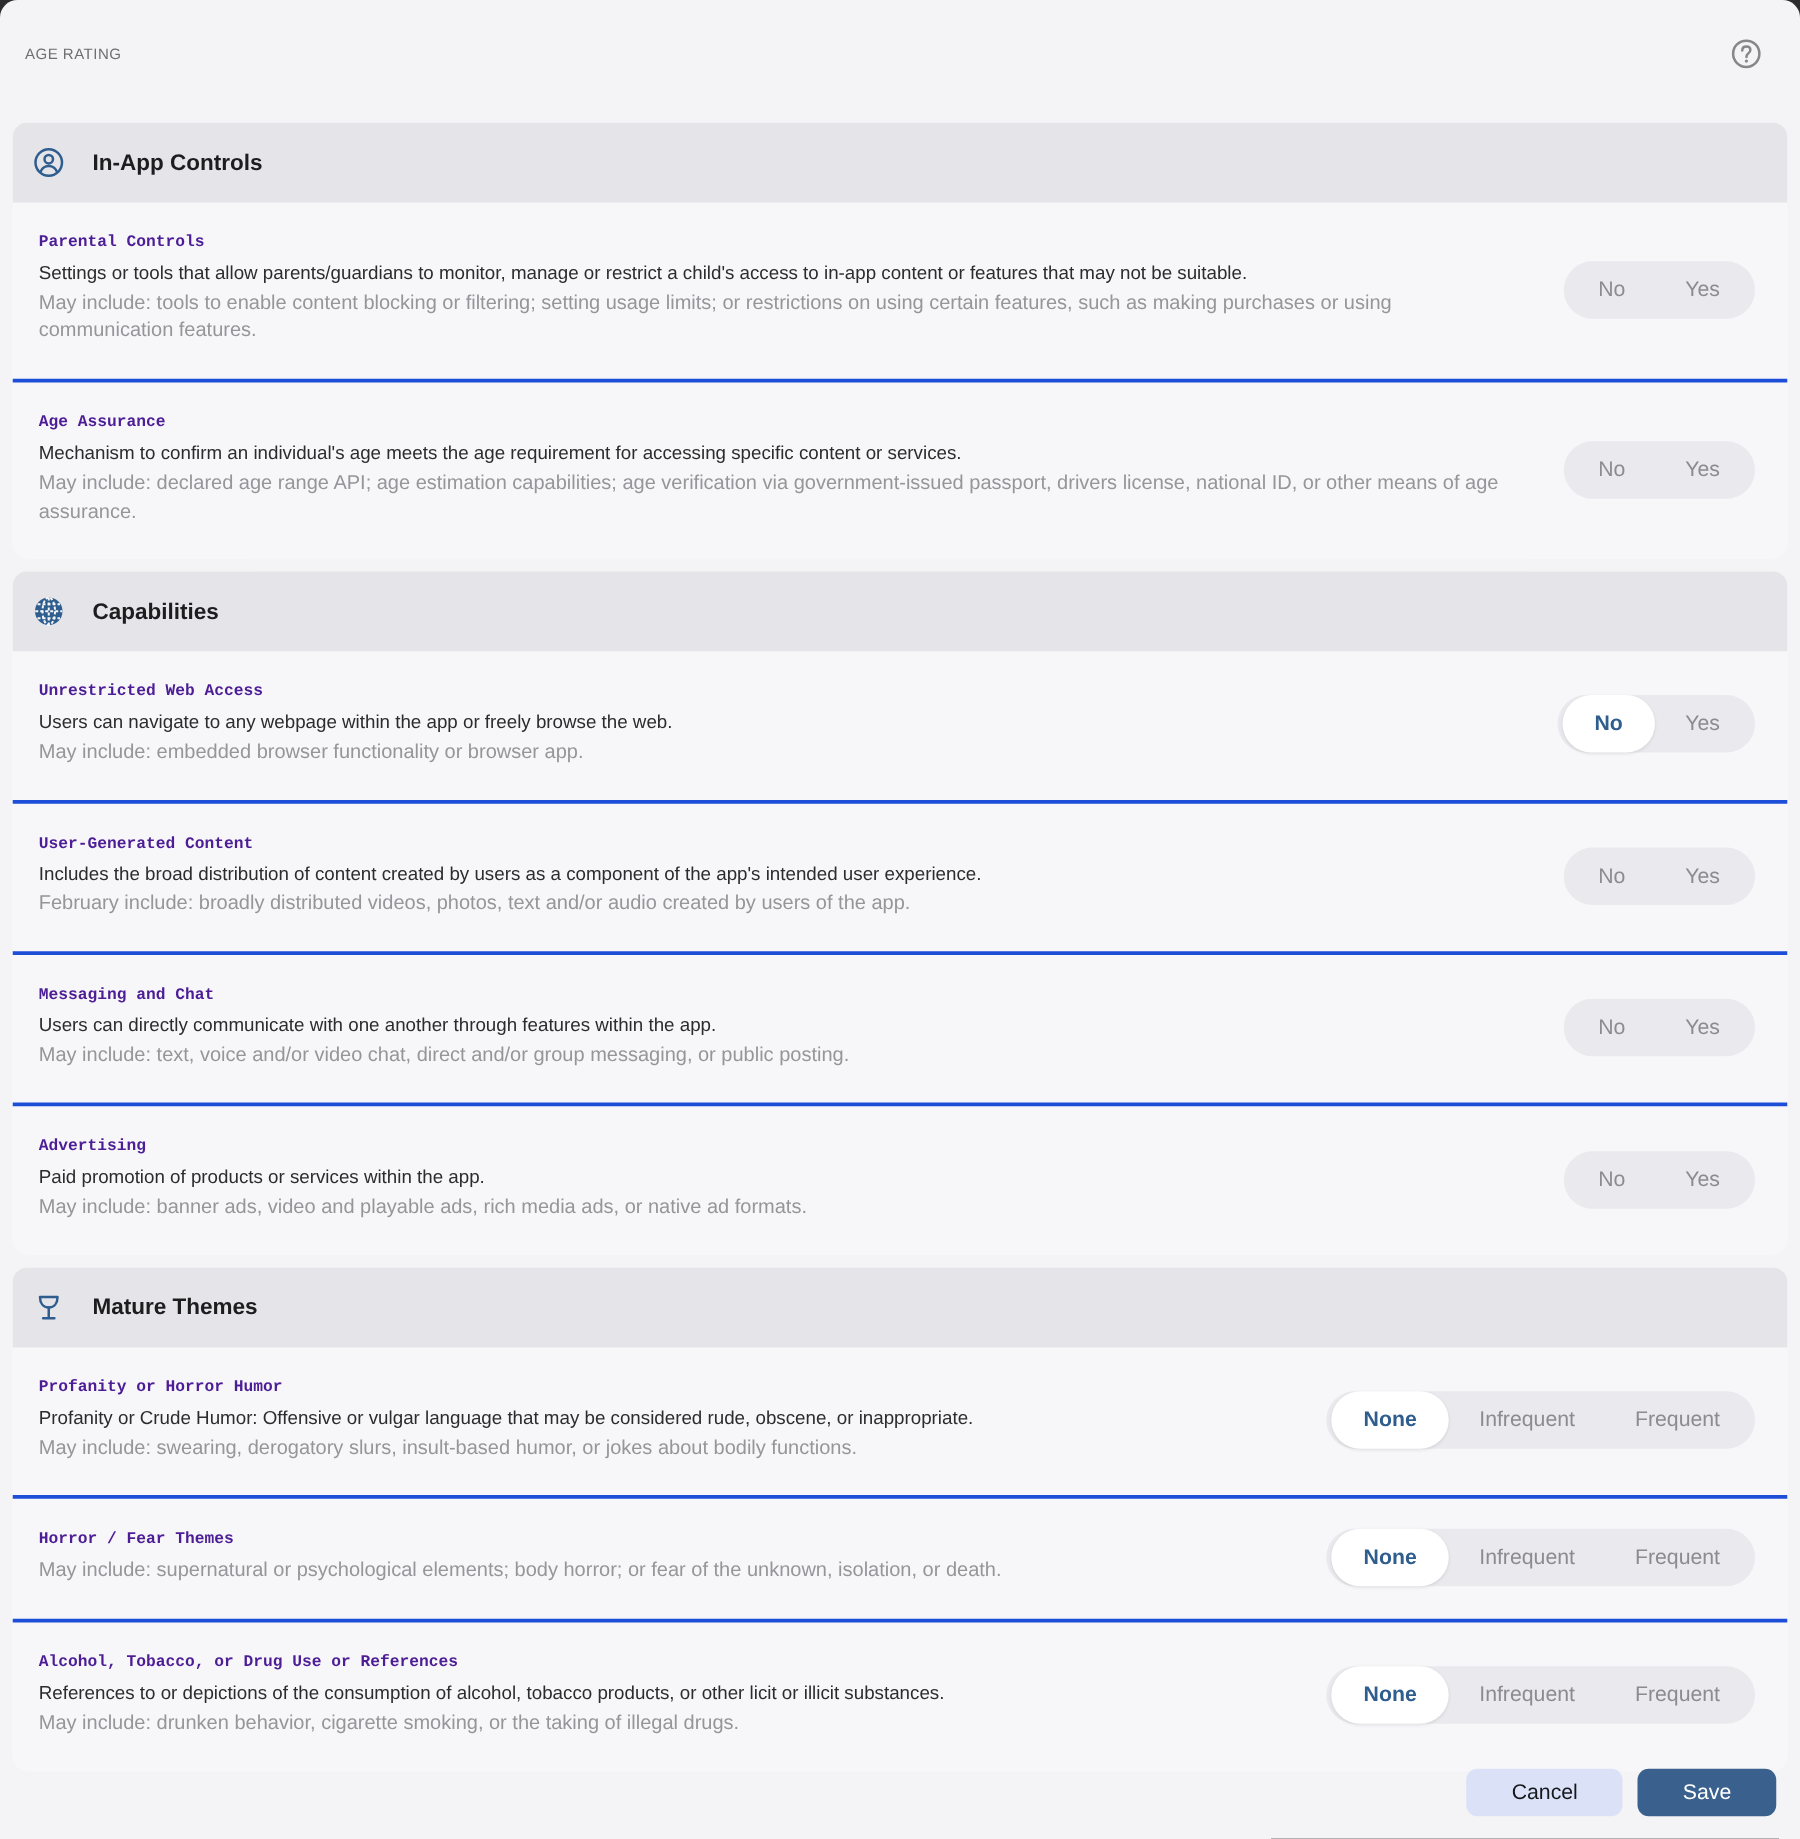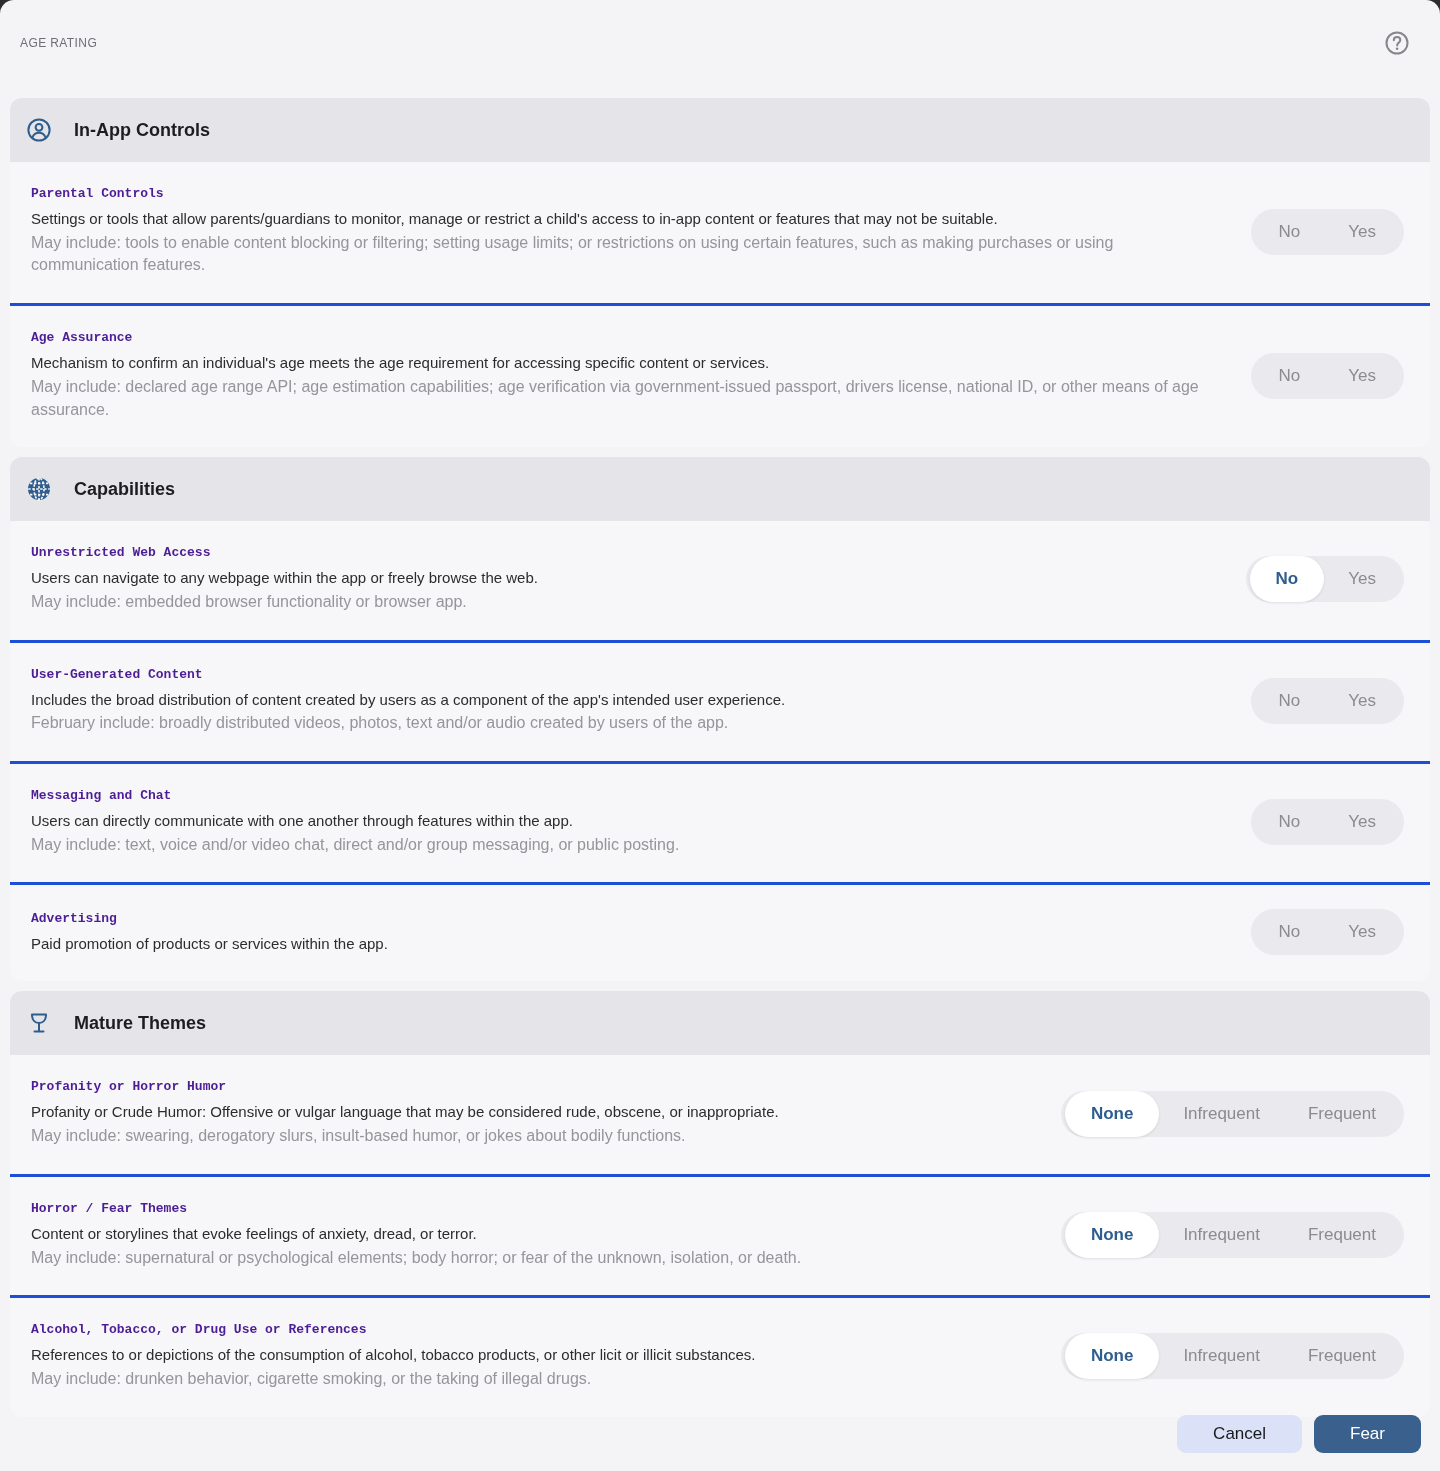--- a/index.html
+++ b/index.html
@@ -236,20 +236,21 @@
         <div class="segmented">
           <button class="segment">No</button>
           <button class="segment">Yes</button>
         </div>
       </div>
 
       <div class="row">
         <div class="row-text">
           <div class="row-title">Advertising</div>
           <div class="row-desc">Paid promotion of products or services within the app.</div>
+          <div class="row-may">May include: banner ads, video and playable ads, rich media ads, or native ad formats.</div>
         </div>
         <div class="segmented">
           <button class="segment">No</button>
           <button class="segment">Yes</button>
         </div>
       </div>
     </div>
 
     <div class="group">
       <div class="group-header">
@@ -271,21 +272,20 @@
         <div class="segmented">
           <button class="segment selected">None</button>
           <button class="segment">Infrequent</button>
           <button class="segment">Frequent</button>
         </div>
       </div>
 
       <div class="row">
         <div class="row-text">
           <div class="row-title">Horror / Fear Themes</div>
-          <div class="row-desc">Content or storylines that evoke feelings of anxiety, dread, or terror.</div>
           <div class="row-may">May include: supernatural or psychological elements; body horror; or fear of the unknown, isolation, or death.</div>
         </div>
         <div class="segmented">
           <button class="segment selected">None</button>
           <button class="segment">Infrequent</button>
           <button class="segment">Frequent</button>
         </div>
       </div>
 
       <div class="row">
@@ -299,16 +299,16 @@
           <button class="segment">Infrequent</button>
           <button class="segment">Frequent</button>
         </div>
       </div>
     </div>
 
   </div>
 
   <div class="footer">
     <button class="btn btn-cancel">Cancel</button>
-    <button class="btn btn-save">Fear</button>
+    <button class="btn btn-save">Save</button>
   </div>
 
 </div>
 
 </body></html>

